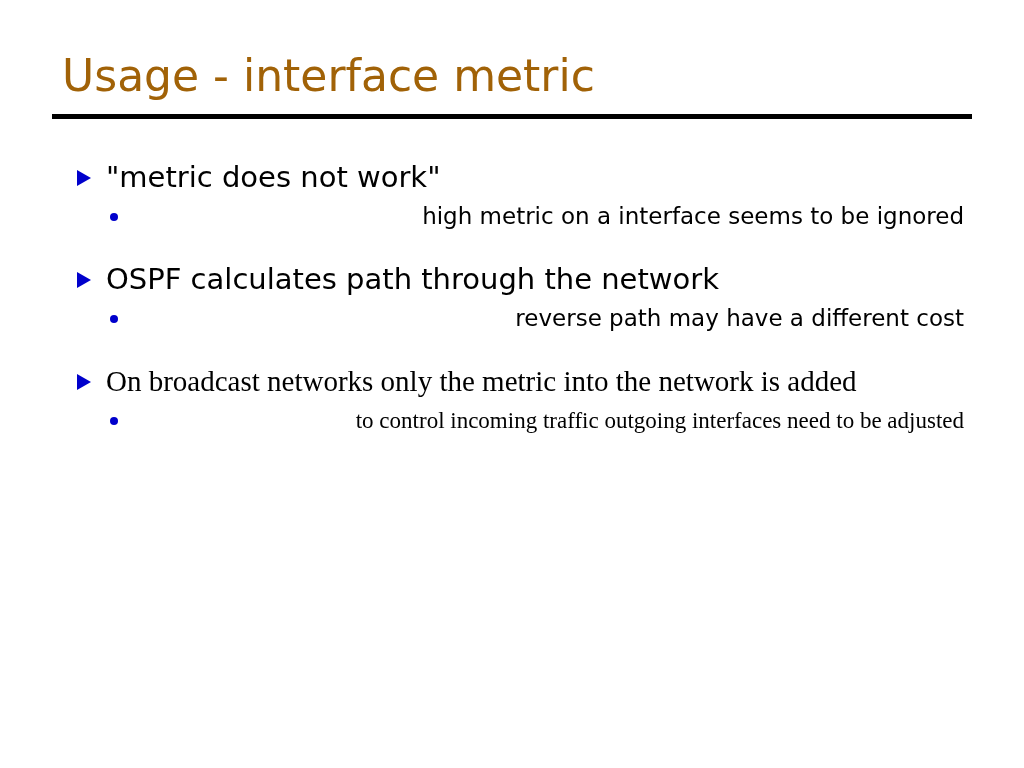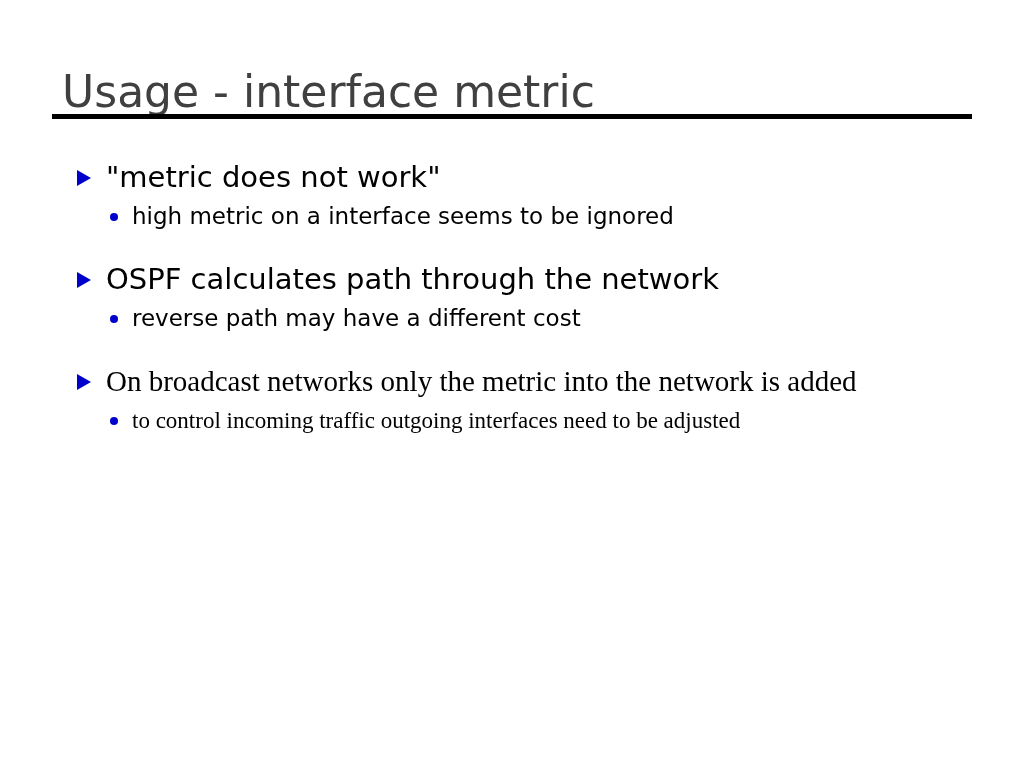--- a/index.html
+++ b/index.html
@@ -19,25 +19,25 @@
     position: relative;
     width: 1024px;
     height: 768px;
     box-sizing: border-box;
   }
 
   
   .slide-title {
     position: absolute;
     left: 62px;
-    top: 70px;
+    top: 54px;
     font-size: 44px;
     line-height: 1.0;
     font-weight: 400;
-    color: #404040;
+    color: #a16207;
     letter-spacing: 0px;
     white-space: nowrap;
   }
 
   .title-rule {
     position: absolute;
     left: 52px;
     top: 114px;
     width: 920px;
     height: 5px;
@@ -97,20 +97,21 @@
     left: 46px;
     top: 13px;
     width: 8px;
     height: 8px;
     border-radius: 50%;
     background: #0000cc;
   }
 
   .lvl2-text {
     display: block;
+    text-align: right;
   }
 </style>
 </head>
 <body>
 
 <div class="slide">
 
   <div class="slide-title">Usage - interface metric</div>
 
   <div class="title-rule"></div>

